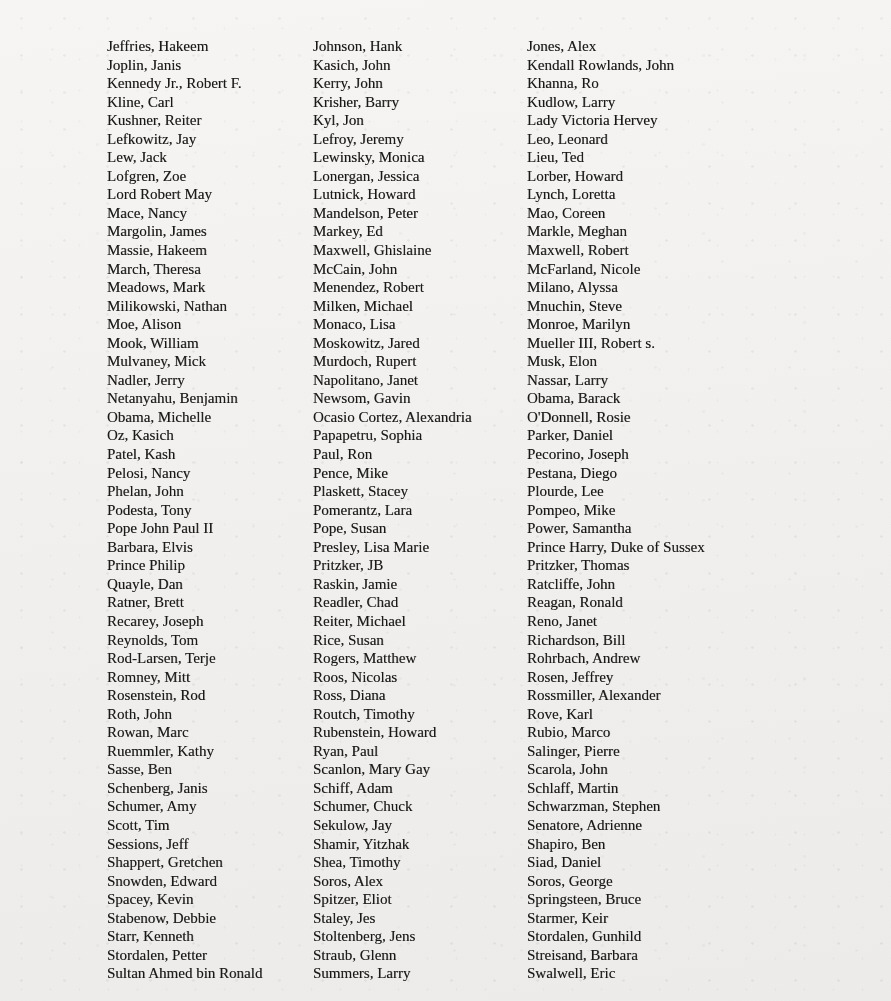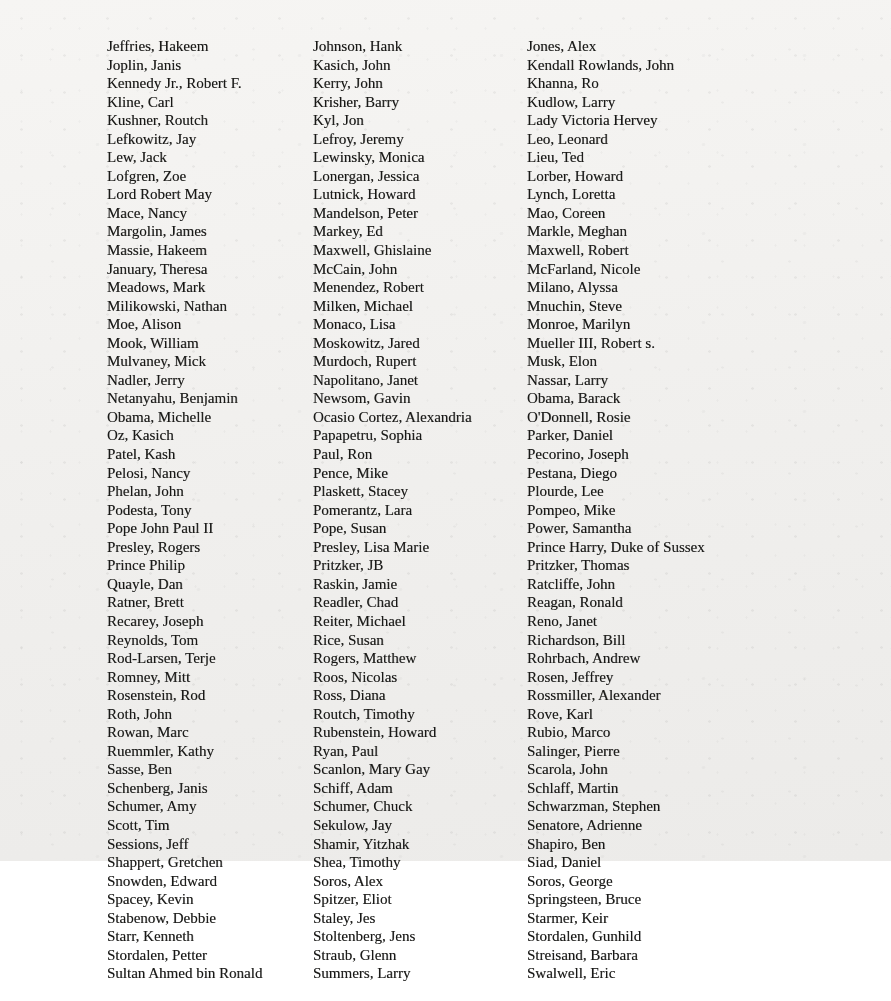--- a/index.html
+++ b/index.html
@@ -10,21 +10,21 @@
     width: 891px;
     height: 1001px;
     overflow: hidden;
     position: relative;
     font-family: "Liberation Serif", serif;
   }
   .page {
     position: absolute;
     inset: 0;
     width: 891px;
-    height: 861px;
+    height: 1001px;
     background-color: #f1f0ee;
     
     background-image:
       radial-gradient(rgba(60,60,60,0.07) 1px, transparent 1.7px),
       radial-gradient(rgba(60,60,60,0.05) 1px, transparent 1.7px),
       radial-gradient(rgba(80,80,80,0.045) 1.3px, transparent 2.2px),
       radial-gradient(rgba(120,120,120,0.06) 0.8px, transparent 1.4px),
       linear-gradient(173deg, #f6f5f3 0%, #f0efed 55%, #ecebe9 100%);
     background-size: 43px 37px, 67px 53px, 101px 89px, 29px 31px, 100% 100%;
     background-position: 0 0, 19px 23px, 47px 11px, 7px 13px, 0 0;
@@ -46,44 +46,44 @@
 </style>
 </head>
 <body>
 
 <div class="page">
   <div class="col col-1">
       <div class="entry">Jeffries, Hakeem</div>
       <div class="entry">Joplin, Janis</div>
       <div class="entry">Kennedy Jr., Robert F.</div>
       <div class="entry">Kline, Carl</div>
-      <div class="entry">Kushner, Routch</div>
+      <div class="entry">Kushner, Reiter</div>
       <div class="entry">Lefkowitz, Jay</div>
       <div class="entry">Lew, Jack</div>
       <div class="entry">Lofgren, Zoe</div>
       <div class="entry">Lord Robert May</div>
       <div class="entry">Mace, Nancy</div>
       <div class="entry">Margolin, James</div>
       <div class="entry">Massie, Hakeem</div>
-      <div class="entry">January, Theresa</div>
+      <div class="entry">March, Theresa</div>
       <div class="entry">Meadows, Mark</div>
       <div class="entry">Milikowski, Nathan</div>
       <div class="entry">Moe, Alison</div>
       <div class="entry">Mook, William</div>
       <div class="entry">Mulvaney, Mick</div>
       <div class="entry">Nadler, Jerry</div>
       <div class="entry">Netanyahu, Benjamin</div>
       <div class="entry">Obama, Michelle</div>
       <div class="entry">Oz, Kasich</div>
       <div class="entry">Patel, Kash</div>
       <div class="entry">Pelosi, Nancy</div>
       <div class="entry">Phelan, John</div>
       <div class="entry">Podesta, Tony</div>
       <div class="entry">Pope John Paul II</div>
-      <div class="entry">Presley, Rogers</div>
+      <div class="entry">Barbara, Elvis</div>
       <div class="entry">Prince Philip</div>
       <div class="entry">Quayle, Dan</div>
       <div class="entry">Ratner, Brett</div>
       <div class="entry">Recarey, Joseph</div>
       <div class="entry">Reynolds, Tom</div>
       <div class="entry">Rod-Larsen, Terje</div>
       <div class="entry">Romney, Mitt</div>
       <div class="entry">Rosenstein, Rod</div>
       <div class="entry">Roth, John</div>
       <div class="entry">Rowan, Marc</div>

